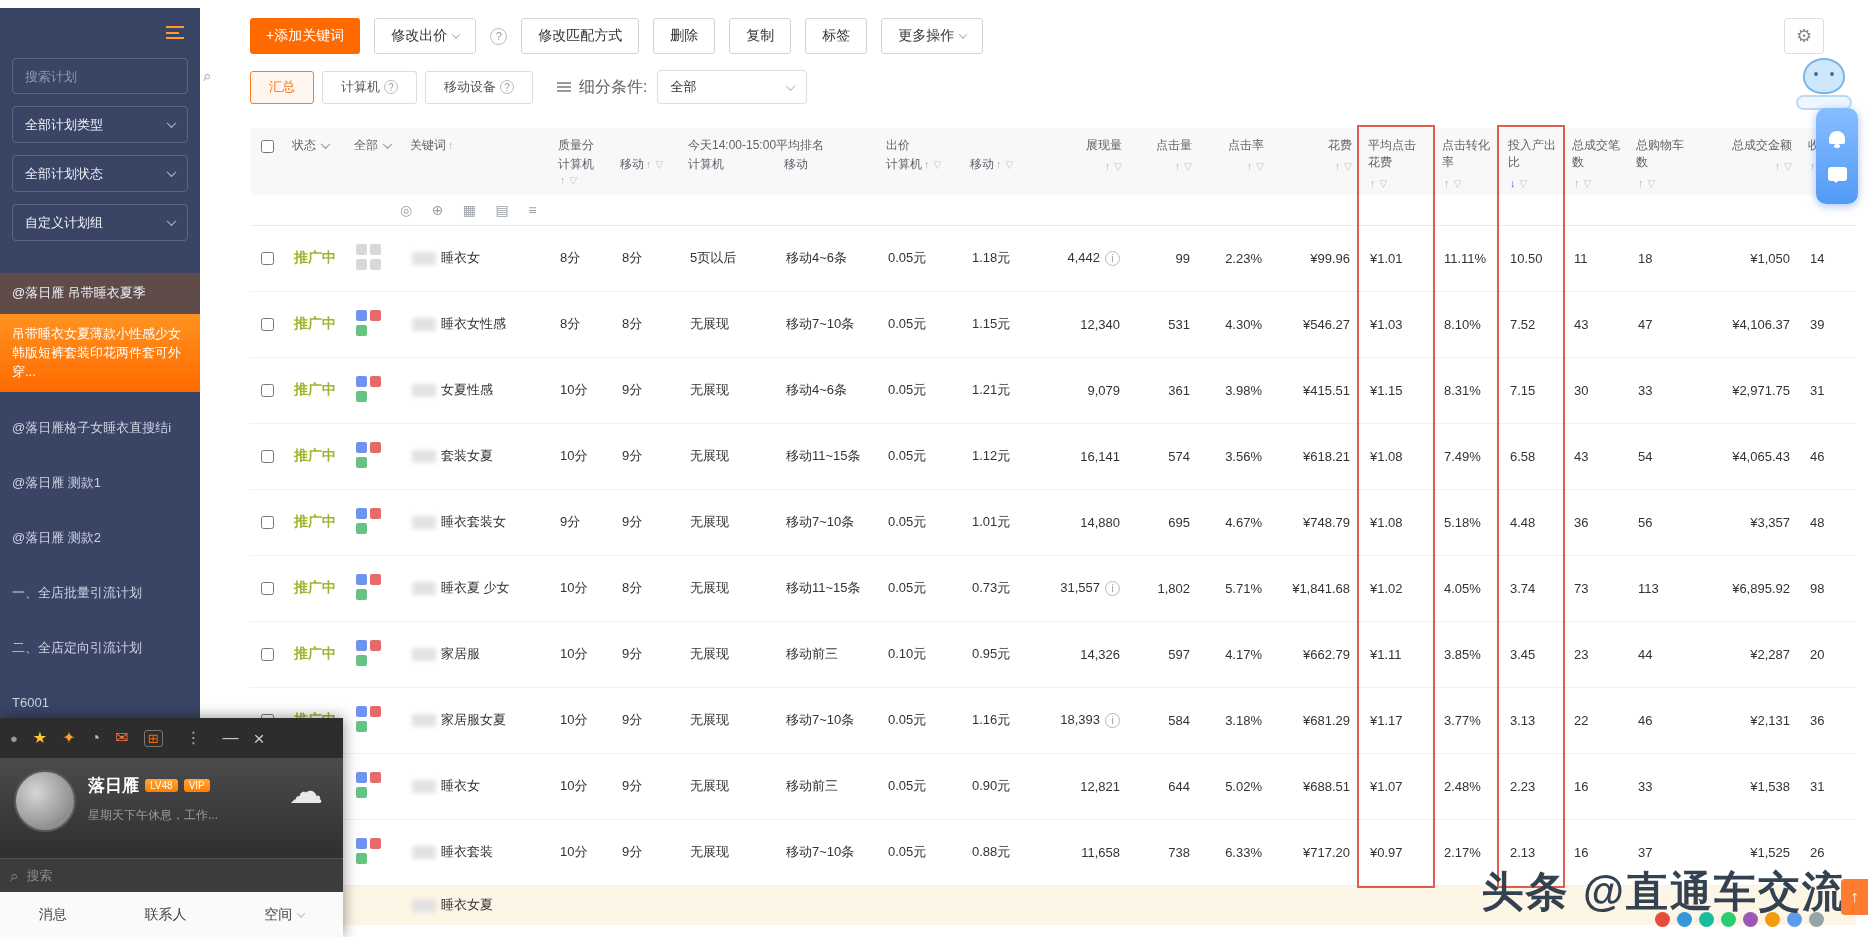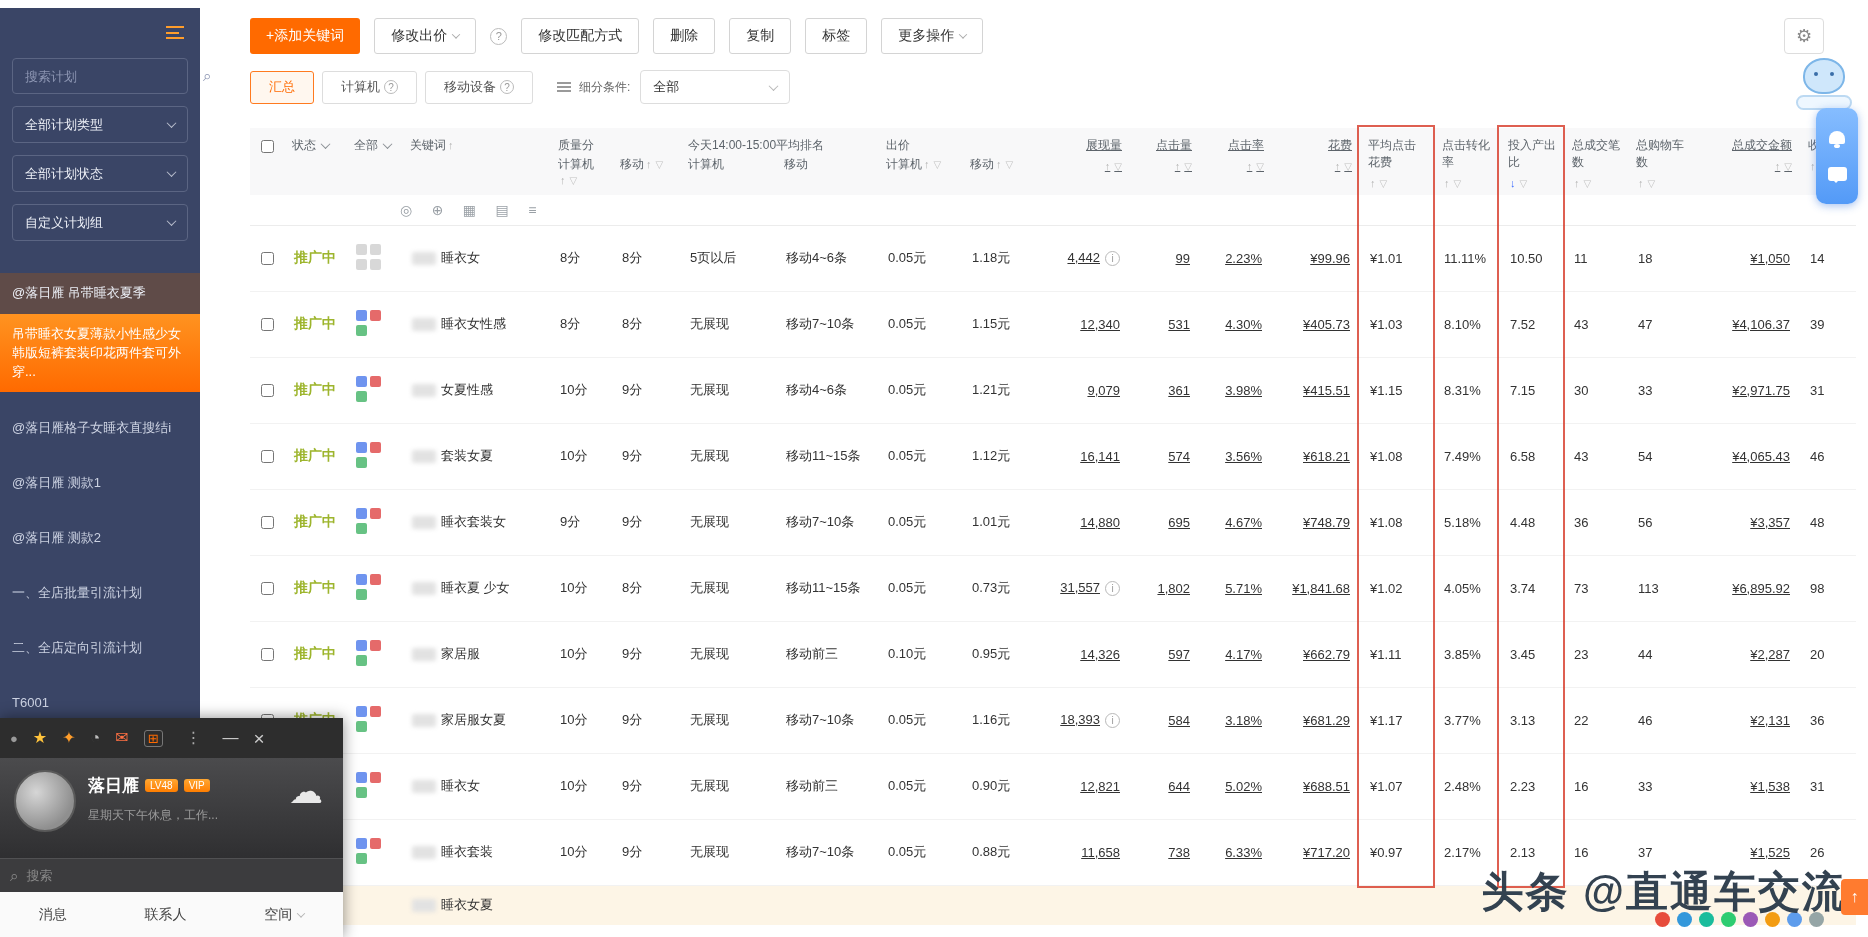--- a/index.html
+++ b/index.html
@@ -28,35 +28,35 @@
   .btn{background:#fff;border:1px solid #d4d4d4;color:#333;height:36px;padding:0 16px;border-radius:3px;font-size:14px;display:inline-flex;align-items:center;cursor:pointer;font-family:inherit;}
   .btn .chev{color:#888;width:6px;height:6px;}
   .help-circle{display:inline-flex;align-items:center;justify-content:center;width:17px;height:17px;border:1px solid #bbb;border-radius:50%;color:#999;font-size:11px;cursor:pointer;flex:none;}
   .help-circle.small{width:14px;height:14px;font-size:10px;margin-left:4px;}
   .gear-btn{position:absolute;right:44px;top:18px;width:40px;height:36px;border:1px solid #ddd;border-radius:4px;display:flex;align-items:center;justify-content:center;color:#8a8a8a;font-size:18px;cursor:pointer;}
   .filterbar{margin-top:16px;padding-left:50px;display:flex;align-items:center;}
   .ftab{height:33px;padding:0 18px;border:1px solid #ddd;background:#fff;font-size:13px;color:#555;display:inline-flex;align-items:center;margin-right:8px;border-radius:3px;cursor:pointer;font-family:inherit;}
   .ftab.active{color:#ff6a00;border-color:#ff7a1f;background:#fff7ef;}
   .seg-icon{margin-left:16px;width:14px;height:10px;border-top:2px solid #9a9a9a;border-bottom:2px solid #9a9a9a;position:relative;}
   .seg-icon::after{content:'';position:absolute;left:0;right:0;top:2px;border-top:2px solid #9a9a9a;}
-  .seg-label{margin-left:8px;font-size:12px;color:#666;}
+  .seg-label{margin-left:8px;font-size:16px;color:#666;}
   .seg-select{margin-left:10px;width:150px;height:34px;border:1px solid #ddd;border-radius:4px;display:flex;align-items:center;justify-content:space-between;padding:0 12px;font-size:13px;color:#333;cursor:pointer;}
   .seg-select .chev{color:#999;}
 
   
   .table-area{margin-top:24px;padding-left:50px;}
   table{table-layout:fixed;border-collapse:collapse;width:1606px;}
   thead th{background:#f8f8f9;color:#5d646b;font-size:12px;font-weight:normal;text-align:left;padding:9px 8px 4px;vertical-align:top;}
   thead tr.sub-row th{padding-top:2px;padding-bottom:8px;margin-top:19px;}
   th.grp{padding-bottom:0;}
   .m-icons{margin-top:5px;}
   .arr{color:#b3b3b3;font-size:11px;margin-left:2px;}
   .arr.active{color:#3d6dff;font-weight:bold;}
   .fun{color:#c2c2c2;font-size:10px;margin-left:4px;}
-  th.rt,td.num{text-align:right;text-decoration:underline;}
+  th.rt,td.num{text-align:right;}
   th.rt .m-label{text-align:right;}
   tr.icons-row td{background:#fff;height:30px;padding-left:150px;border-bottom:1px solid #ececec;}
   .tool-i{display:inline-block;margin-right:15px;color:#9aa0a6;font-size:14px;cursor:pointer;}
   tbody td{height:66px;font-size:13px;color:#333;border-bottom:1px solid #f2f2f2;padding:0 10px;vertical-align:middle;}
   td.c-check,th.c-check{text-align:center;padding:9px 0 0;}
   tbody td.c-check{padding:0;}
   .c-status{color:#9db52d;font-weight:bold;font-size:14px;}
   .sq{display:inline-block;width:11px;height:11px;border-radius:2px;margin-right:3px;}
   .c-kw{white-space:nowrap;}
   .blur{display:inline-block;width:24px;height:13px;background:#e2e2e2;border-radius:2px;filter:blur(2px);margin-right:5px;vertical-align:middle;}
@@ -314,21 +314,21 @@
             <td class="c-kw"><span class="blur"></span><span class="kwt">睡衣女性感</span></td>
             <td class="">8分</td>
             <td class="">8分</td>
             <td class="">无展现</td>
             <td class="">移动7~10条</td>
             <td class="">0.05元</td>
             <td class="">1.15元</td>
             <td class="num">12,340</td>
             <td class="num">531</td>
             <td class="num">4.30%</td>
-            <td class="num">¥405.73</td>
+            <td class="num">¥546.27</td>
             <td class="">¥1.03</td>
             <td class="">8.10%</td>
             <td class="">7.52</td>
             <td class="">43</td>
             <td class="">47</td>
             <td class="num">¥4,106.37</td>
             <td class="">39</td>
           </tr>
           <tr>
             <td class="c-check"><input type="checkbox" style=""></td>

